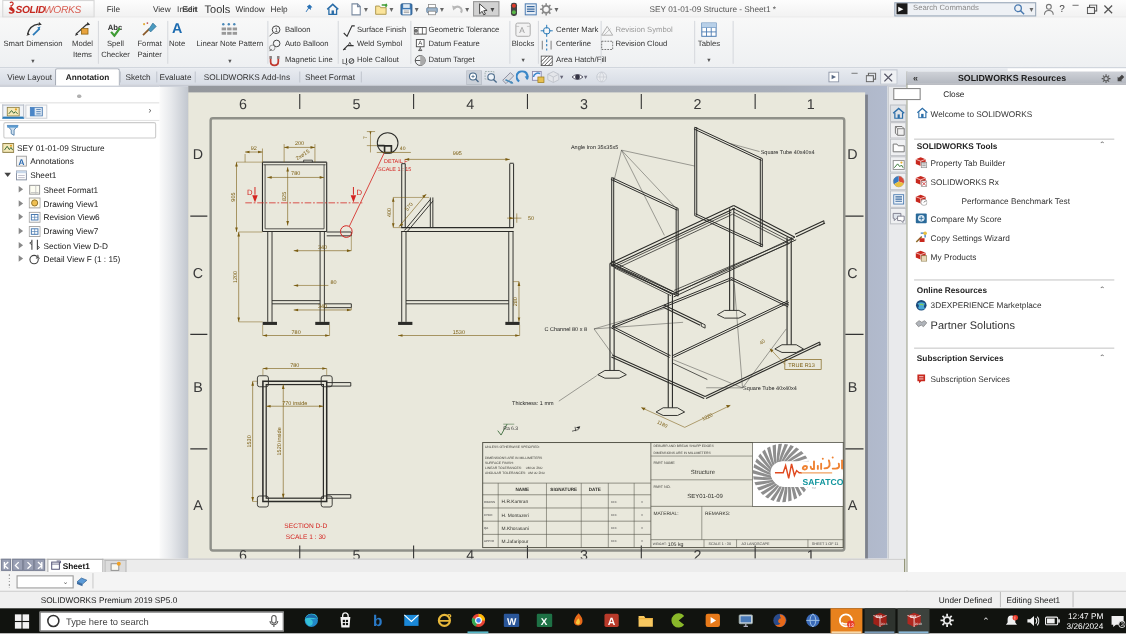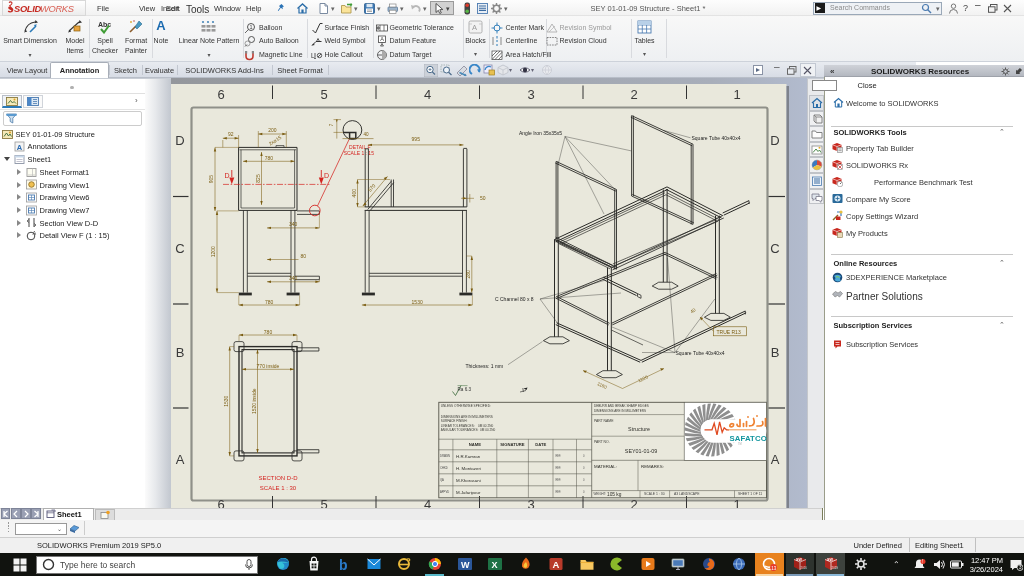--- a/index.html
+++ b/index.html
@@ -378,21 +378,21 @@
       <rect x="0.5" y="1" width="10" height="9" fill="#fffbe8" stroke="#999" stroke-width="0.8"></rect>
       <circle cx="5.5" cy="5.5" r="2.8" fill="#f0c050" stroke="#8a6a20" stroke-width="0.8"></circle>
     </svg>
     <div class="abs tx" style="left:39.5px;top:101.5px;font-size:7.5px;color:#1a1a1a;">Drawing View1</div>
     <div class="abs" style="left:17px;top:115.2px;width:0;height:0;border-top:3px solid transparent;border-bottom:3px solid transparent;border-left:4.5px solid #888;"></div>
     <svg class="abs" style="left:26px;top:113.0px;" width="11" height="11" viewBox="0 0 11 11">
       <rect x="0.5" y="1" width="10" height="9" fill="#fff" stroke="#999" stroke-width="0.8"></rect>
       <rect x="2.5" y="3" width="6" height="5" fill="none" stroke="#4a7ab0" stroke-width="0.9"></rect>
       <path d="M2.5 5.5 h6 M5.5 3 v5" stroke="#4a7ab0" stroke-width="0.6"></path>
     </svg>
-    <div class="abs tx" style="left:39.5px;top:114.2px;font-size:7.5px;color:#1a1a1a;">Drawing View6</div>
+    <div class="abs tx" style="left:39.5px;top:114.2px;font-size:7.5px;color:#1a1a1a;">Revision View6</div>
     <div class="abs" style="left:17px;top:127.9px;width:0;height:0;border-top:3px solid transparent;border-bottom:3px solid transparent;border-left:4.5px solid #888;"></div>
     <svg class="abs" style="left:26px;top:125.7px;" width="11" height="11" viewBox="0 0 11 11">
       <rect x="0.5" y="1" width="10" height="9" fill="#fff" stroke="#999" stroke-width="0.8"></rect>
       <rect x="2.5" y="3" width="6" height="5" fill="none" stroke="#4a7ab0" stroke-width="0.9"></rect>
       <path d="M2.5 5.5 h6 M5.5 3 v5" stroke="#4a7ab0" stroke-width="0.6"></path>
     </svg>
     <div class="abs tx" style="left:39.5px;top:126.9px;font-size:7.5px;color:#1a1a1a;">Drawing View7</div>
     <div class="abs" style="left:17px;top:140.6px;width:0;height:0;border-top:3px solid transparent;border-bottom:3px solid transparent;border-left:4.5px solid #888;"></div>
     <svg class="abs" style="left:26px;top:138.4px;" width="11" height="11" viewBox="0 0 11 11">
       <path d="M3 1 v9 M8 1 v9" stroke="#444" stroke-width="1"></path>

